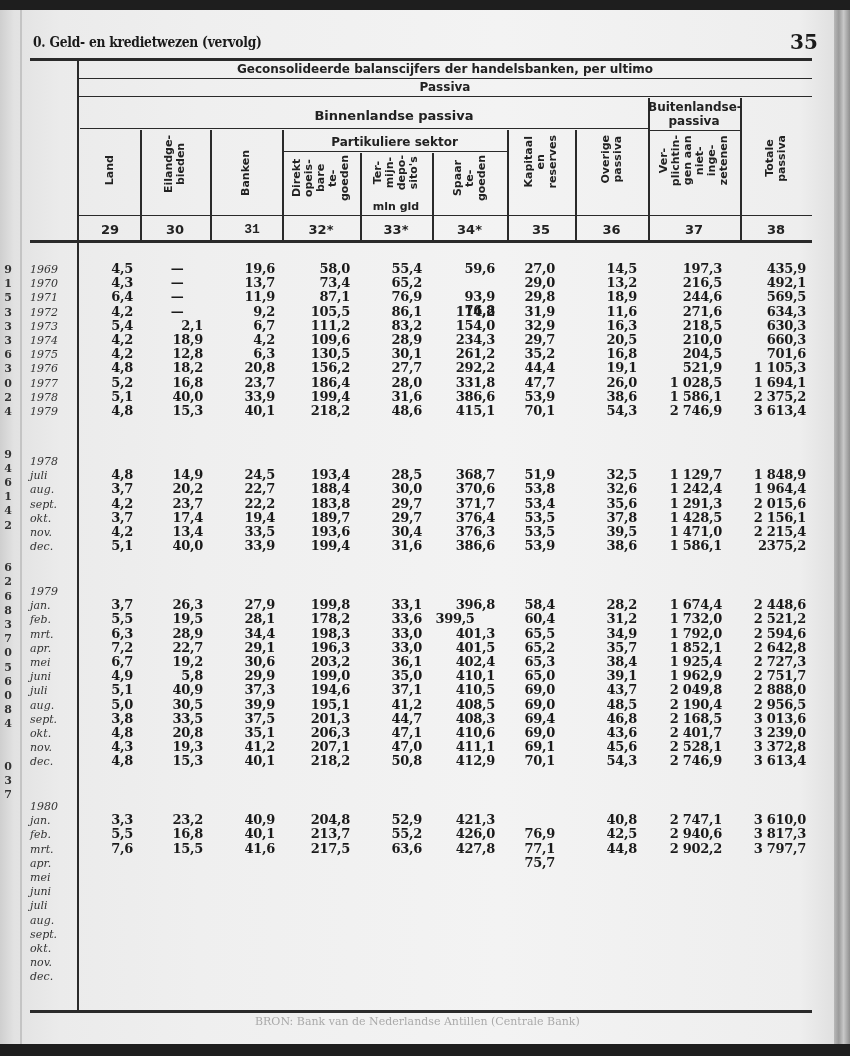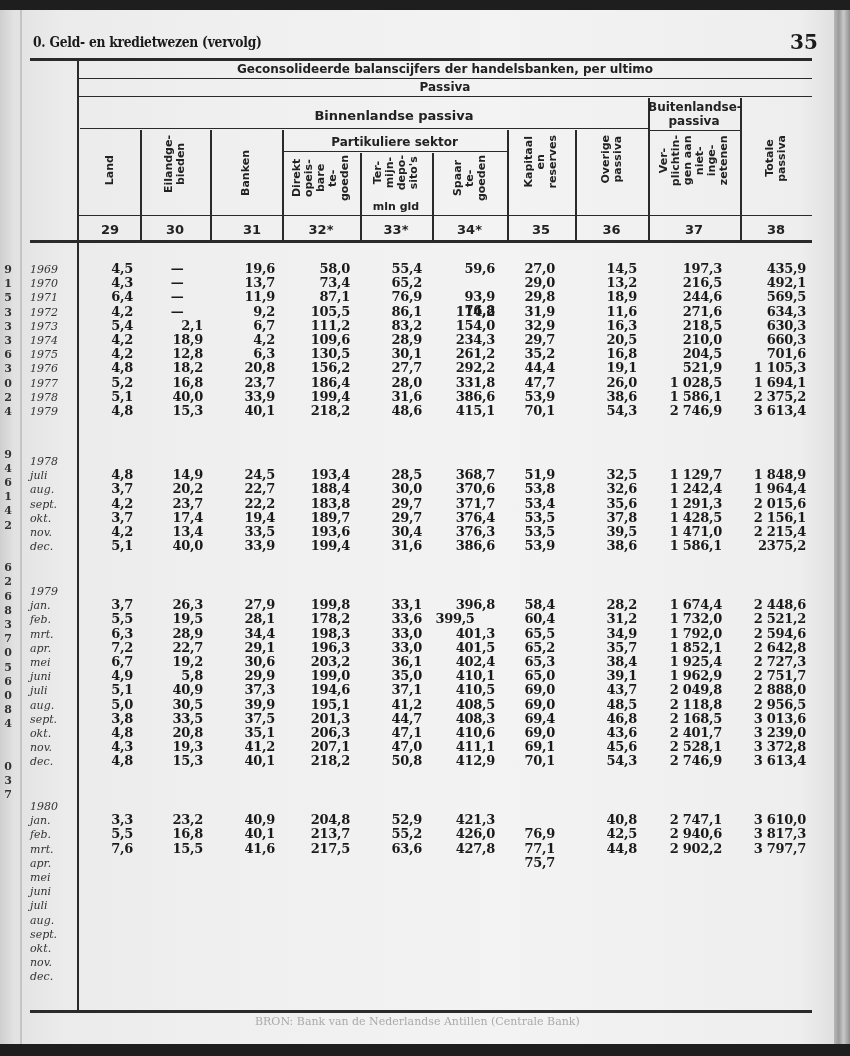--- a/index.html
+++ b/index.html
@@ -163,21 +163,21 @@
 gen aan
 niet-
 inge-
 zetenen</div>
     <div class="rot" style="left: 764px; top: 135px;">Totale
 passiva</div>
   </div>
 <div id="col-nums">
     <div class="colnum" style="left: 80px; width: 60px;">29</div>
     <div class="colnum" style="left: 140px; width: 70px;">30</div>
-    <div class="colnum" style="left: 210px; width: 84px;">31</div>
+    <div class="colnum" style="left: 210px; width: 84px; font-family: Liberation Mono, monospace;">31</div>
     <div class="colnum" style="left: 282px; width: 78px;">32*</div>
     <div class="colnum" style="left: 360px; width: 72px;">33*</div>
     <div class="colnum" style="left: 432px; width: 75px;">34*</div>
     <div class="colnum" style="left: 507px; width: 68px;">35</div>
     <div class="colnum" style="left: 575px; width: 73px;">36</div>
     <div class="colnum" style="left: 648px; width: 92px;">37</div>
     <div class="colnum" style="left: 740px; width: 72px;">38</div>
   </div>
 <div id="body-rows">
     <div class="rowlabel" style="top: 263px;">1969</div>
@@ -448,21 +448,21 @@
     <div class="cell" style="top: 682.4px; left: 726px; width: 80px;">2 888,0</div>
     <div class="rowlabel" style="top: 698.6px;">aug.</div>
     <div class="cell" style="top: 696.6px; left: 53px; width: 80px;">5,0</div>
     <div class="cell" style="top: 696.6px; left: 123px; width: 80px;">30,5</div>
     <div class="cell" style="top: 696.6px; left: 195px; width: 80px;">39,9</div>
     <div class="cell" style="top: 696.6px; left: 270px; width: 80px;">195,1</div>
     <div class="cell" style="top: 696.6px; left: 342px; width: 80px;">41,2</div>
     <div class="cell" style="top: 696.6px; left: 415px; width: 80px;">408,5</div>
     <div class="cell" style="top: 696.6px; left: 475px; width: 80px;">69,0</div>
     <div class="cell" style="top: 696.6px; left: 557px; width: 80px;">48,5</div>
-    <div class="cell" style="top: 696.6px; left: 642px; width: 80px;">2 118,8</div>
+    <div class="cell" style="top: 696.6px; left: 642px; width: 80px;">2 190,4</div>
     <div class="cell" style="top: 696.6px; left: 726px; width: 80px;">2 956,5</div>
     <div class="rowlabel" style="top: 712.8px;">sept.</div>
     <div class="cell" style="top: 710.8px; left: 53px; width: 80px;">3,8</div>
     <div class="cell" style="top: 710.8px; left: 123px; width: 80px;">33,5</div>
     <div class="cell" style="top: 710.8px; left: 195px; width: 80px;">37,5</div>
     <div class="cell" style="top: 710.8px; left: 270px; width: 80px;">201,3</div>
     <div class="cell" style="top: 710.8px; left: 342px; width: 80px;">44,7</div>
     <div class="cell" style="top: 710.8px; left: 415px; width: 80px;">408,3</div>
     <div class="cell" style="top: 710.8px; left: 475px; width: 80px;">69,4</div>
     <div class="cell" style="top: 710.8px; left: 557px; width: 80px;">46,8</div>

